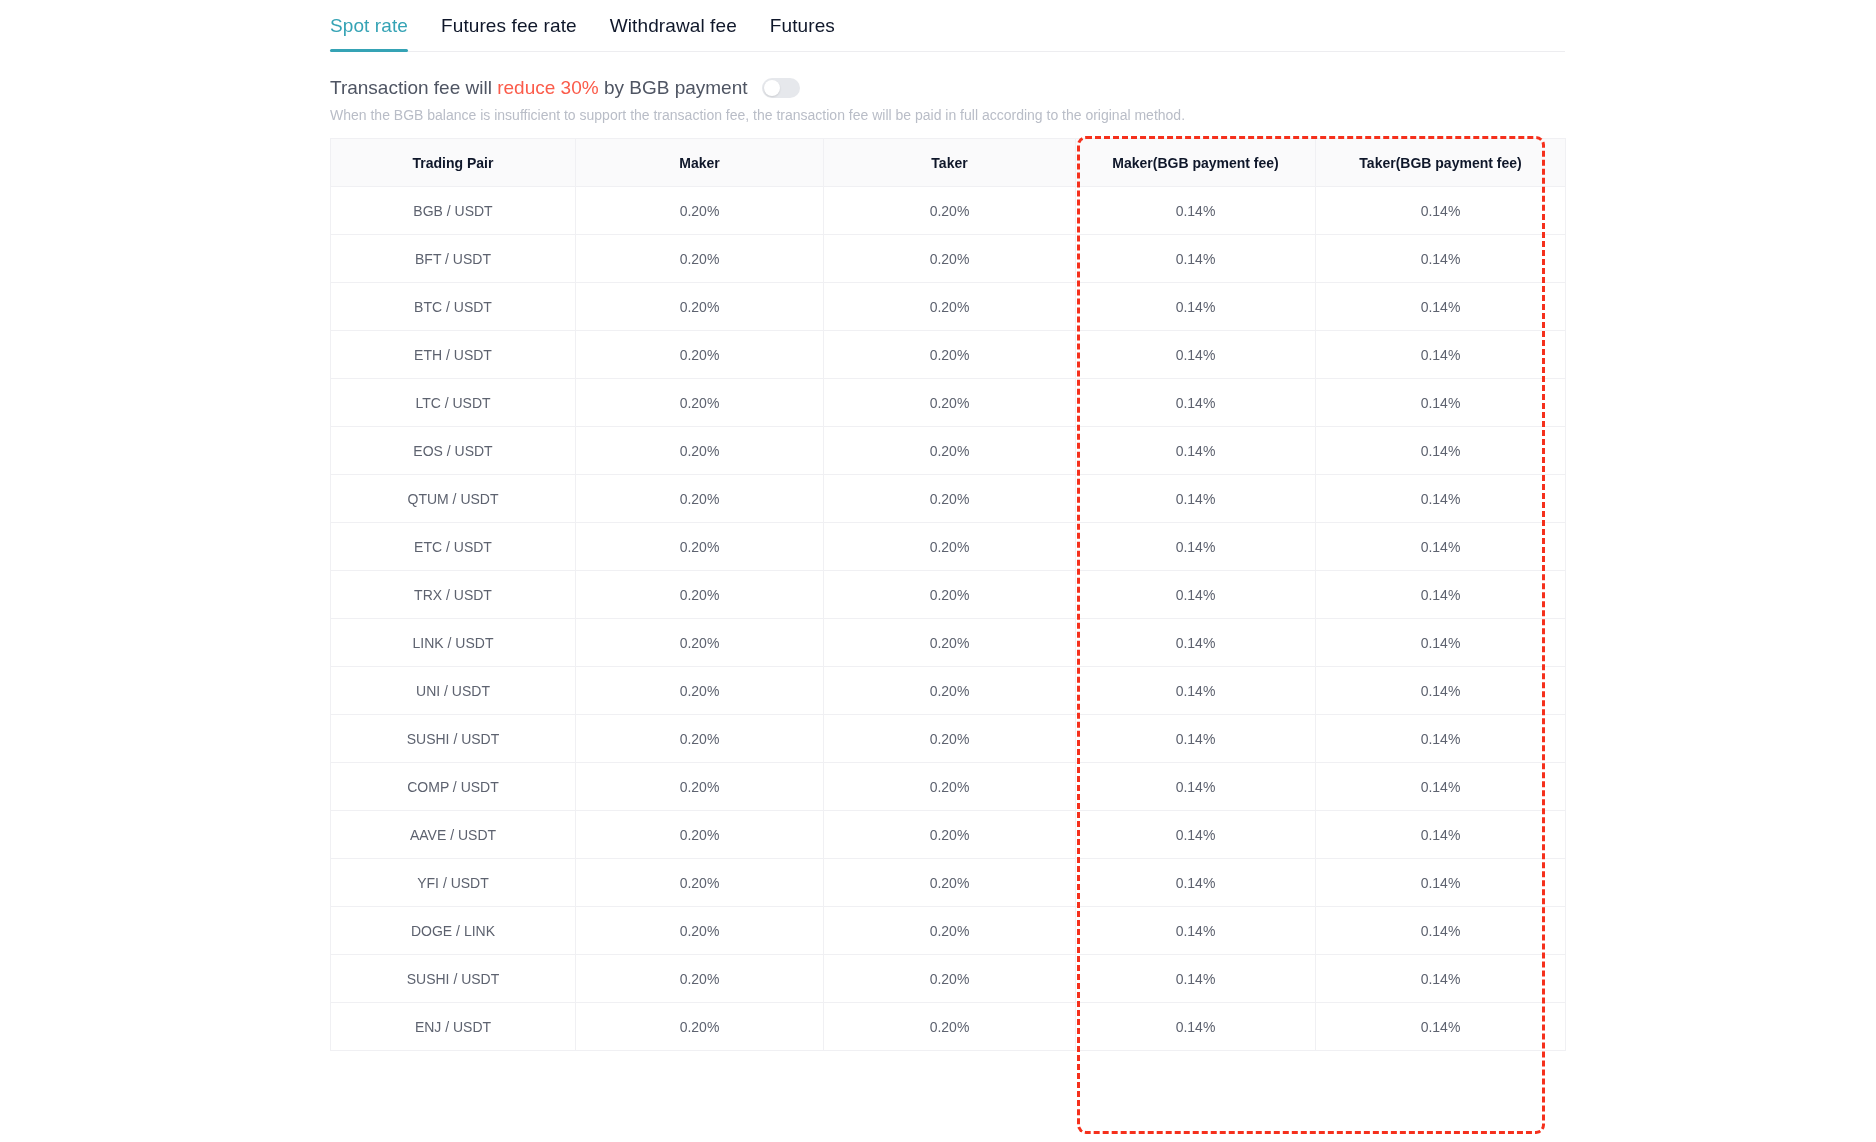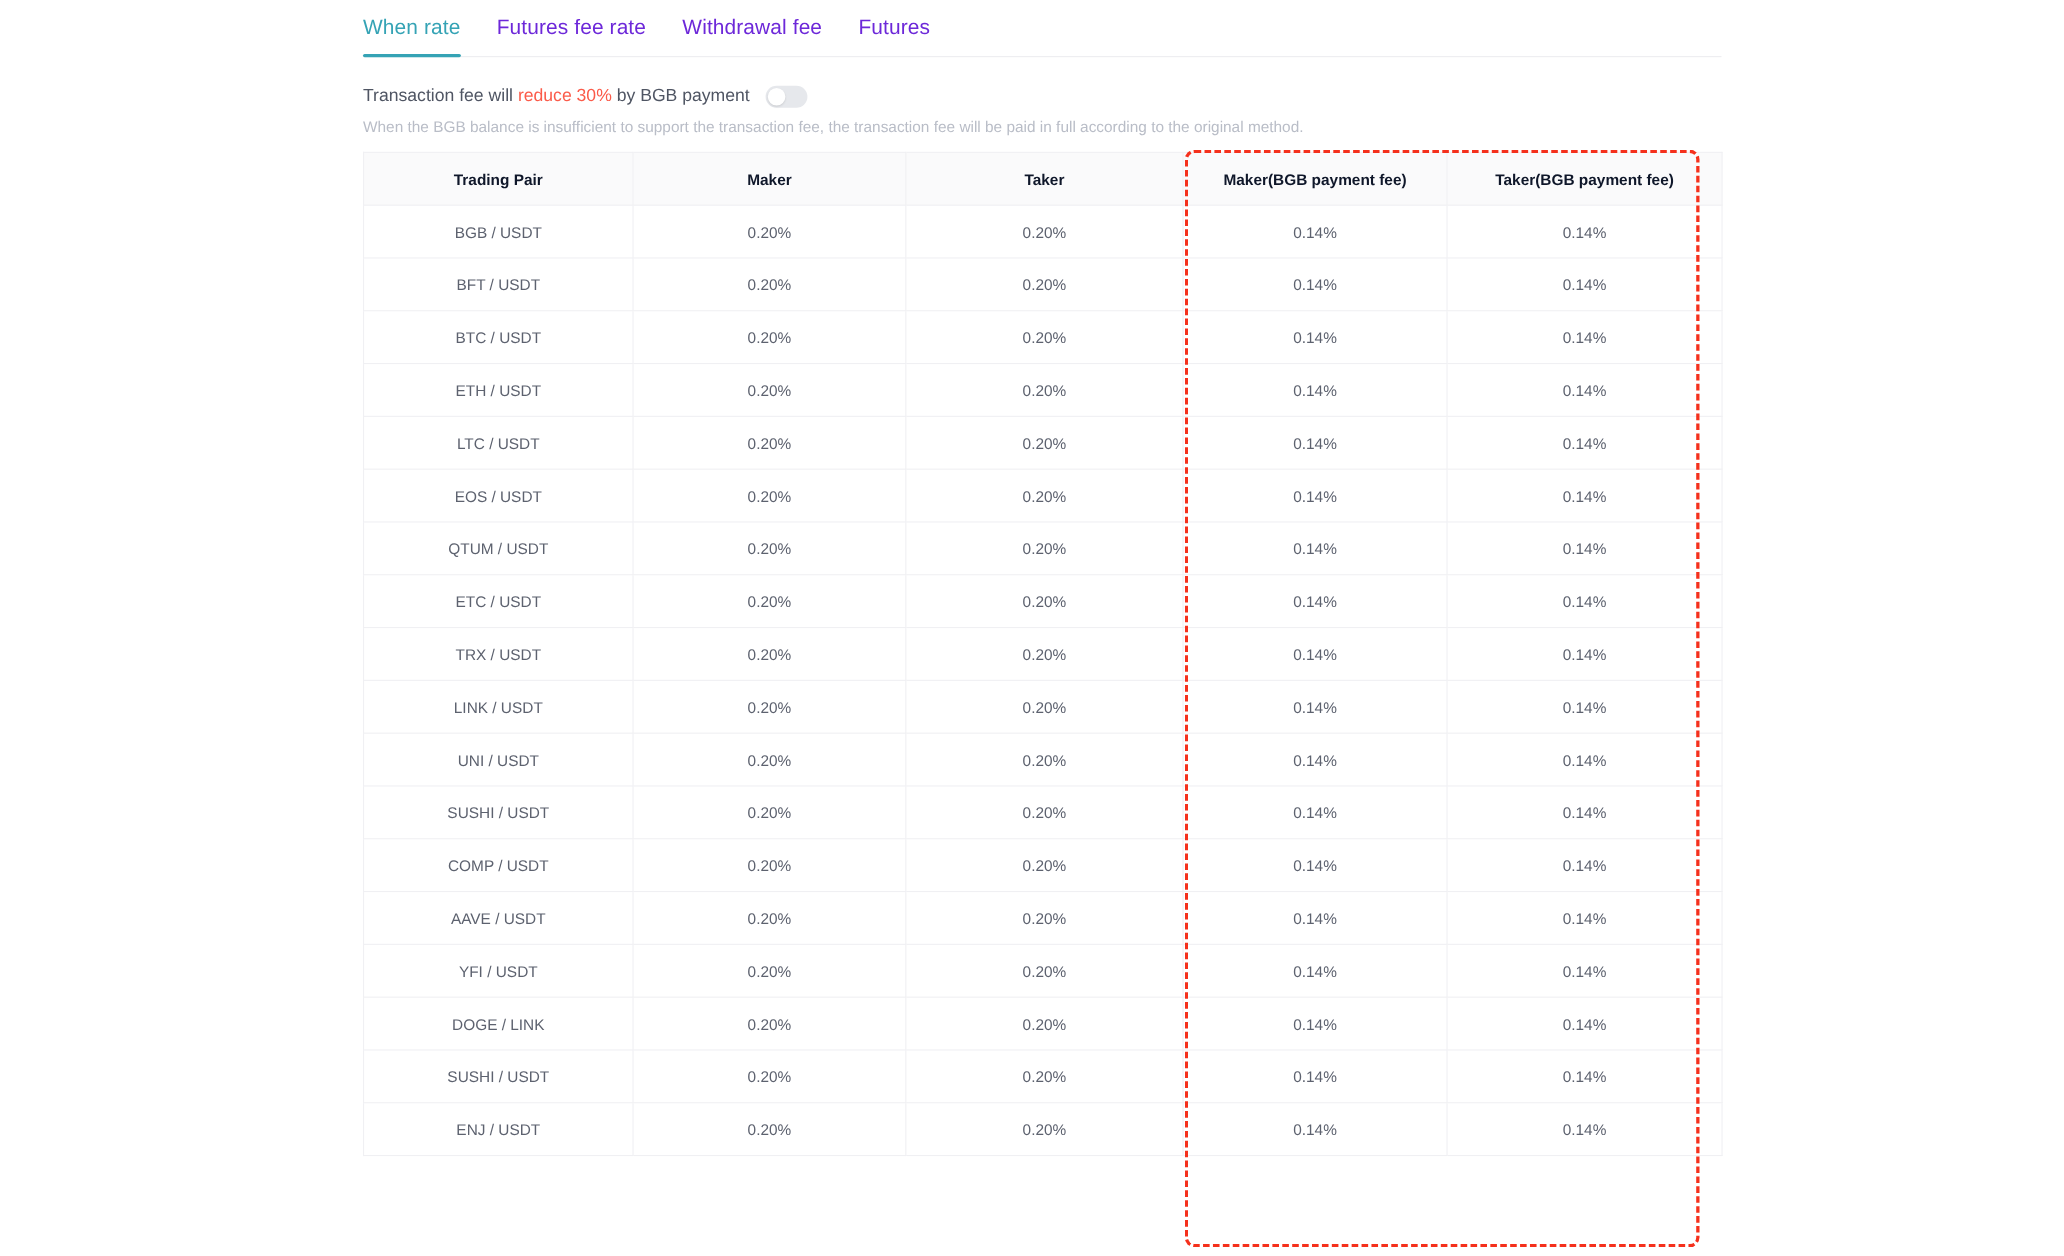--- a/index.html
+++ b/index.html
@@ -31,21 +31,21 @@
   }
   .tabs {
     display: flex;
     align-items: flex-end;
     height: 100%;
     gap: 0px;
   }
   .tab {
     position: relative;
     font-size: 19px;
-    color: #6d28d9;
+    color: #0f172a;
     padding: 0 0 14px 0;
     margin-right: 33px;
     cursor: pointer;
     white-space: nowrap;
     letter-spacing: 0.1px;
   }
   .tab.active {
     color: #35a3b5;
   }
   .tab.active::after {
@@ -62,21 +62,21 @@
   
   .toggle-row {
     position: absolute;
     left: 330px;
     top: 76px;
     display: flex;
     align-items: center;
     height: 24px;
   }
   .toggle-text {
-    font-size: 16px;
+    font-size: 19px;
     color: #4f5563;
     white-space: nowrap;
   }
   .toggle-text .accent {
     color: #fb5b4a;
   }
   .switch {
     position: relative;
     margin-left: 14px;
     width: 38px;
@@ -161,21 +161,21 @@
     z-index: 5;
   }
 </style>
 </head>
 <body>
 
 <div id="page">
 
   <div class="tabbar">
     <div class="tabs">
-      <div class="tab active">When rate</div>
+      <div class="tab active">Spot rate</div>
       <div class="tab">Futures fee rate</div>
       <div class="tab">Withdrawal fee</div>
       <div class="tab">Futures</div>
     </div>
   </div>
 
   <div class="toggle-row">
     <span class="toggle-text"><span>Transaction fee will </span><span class="accent">reduce 30%</span><span> by BGB payment</span></span>
     <div class="switch">
       <div class="knob"></div>

